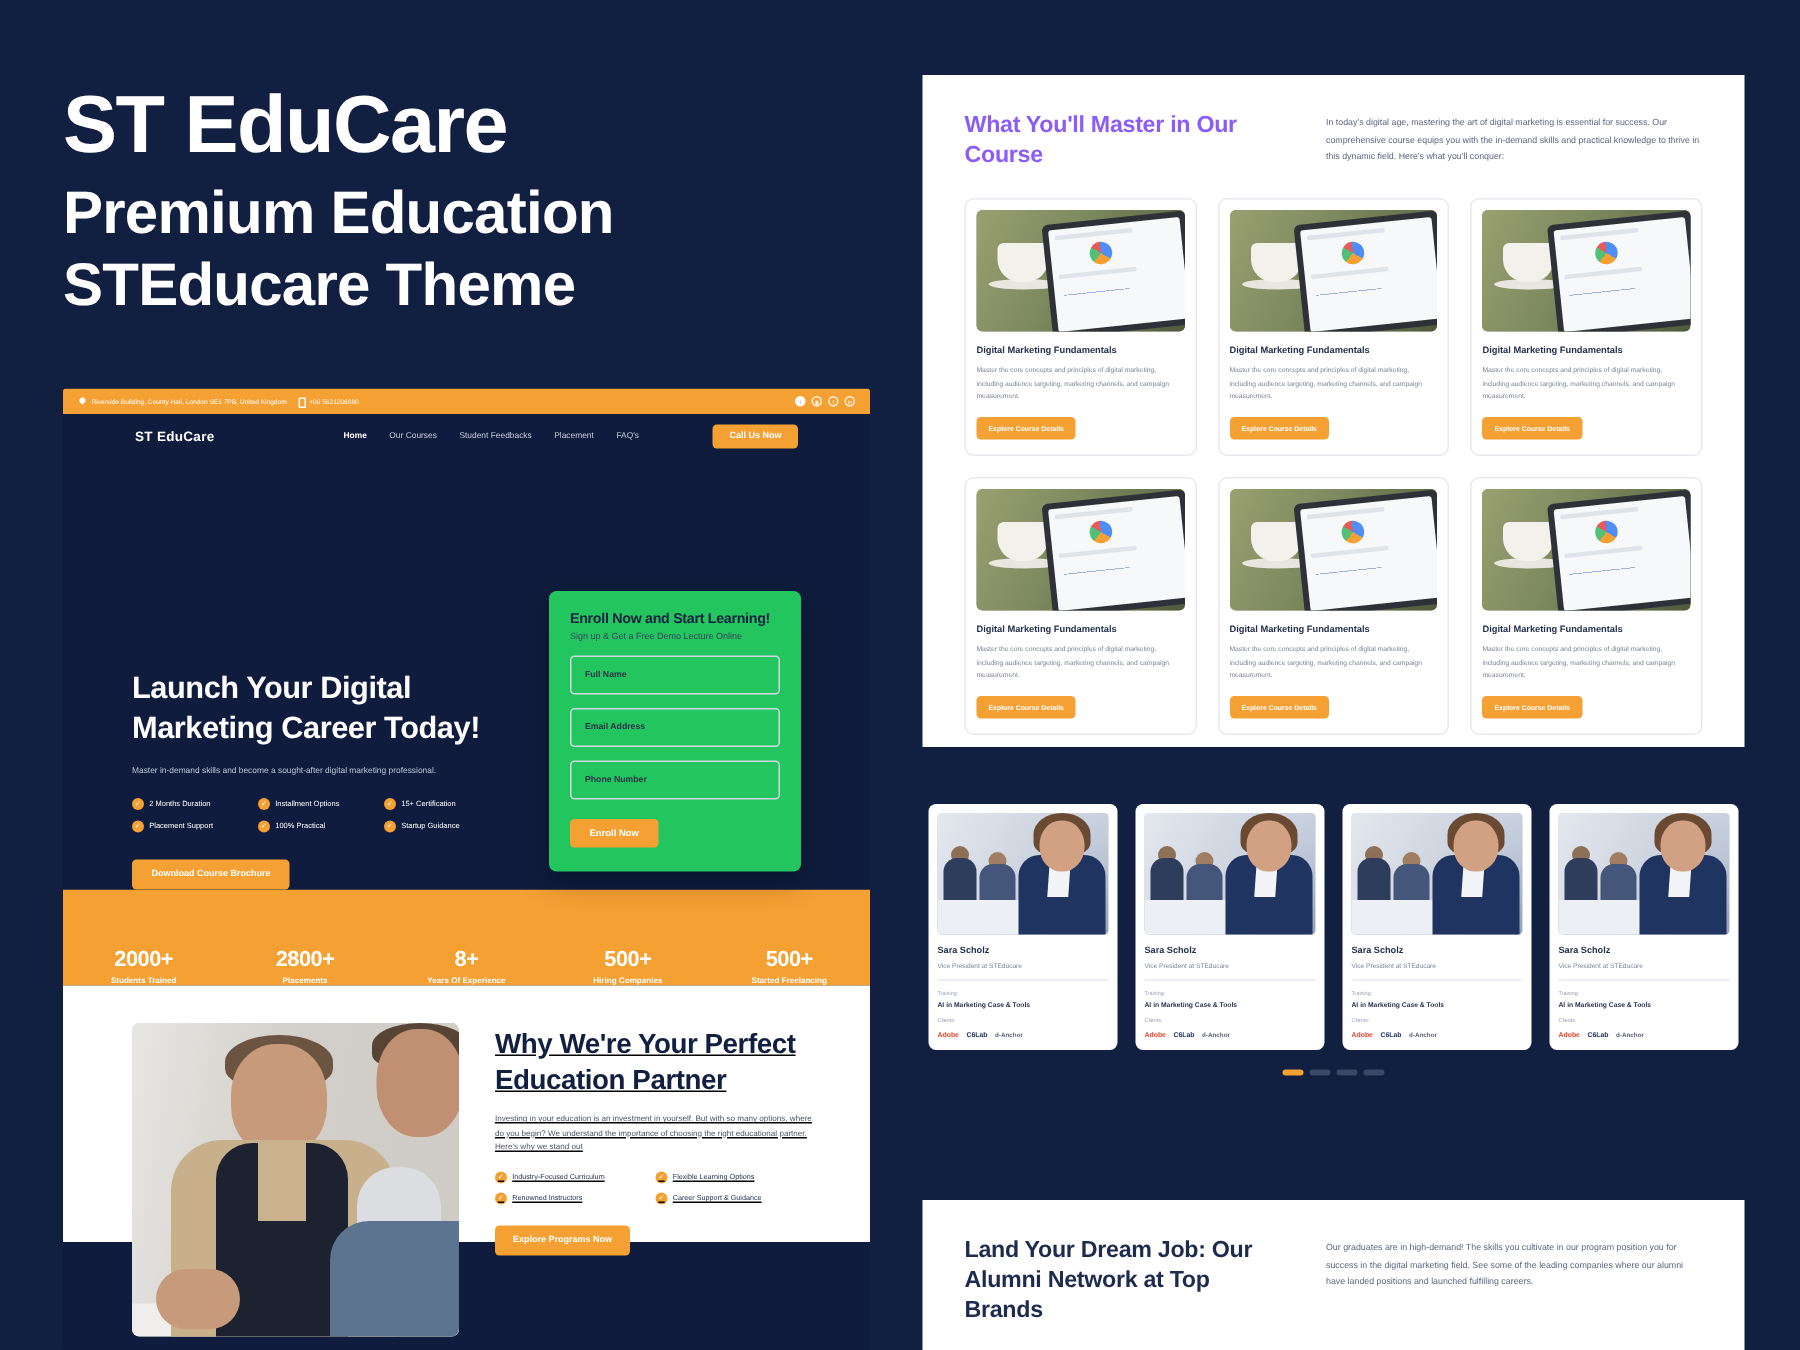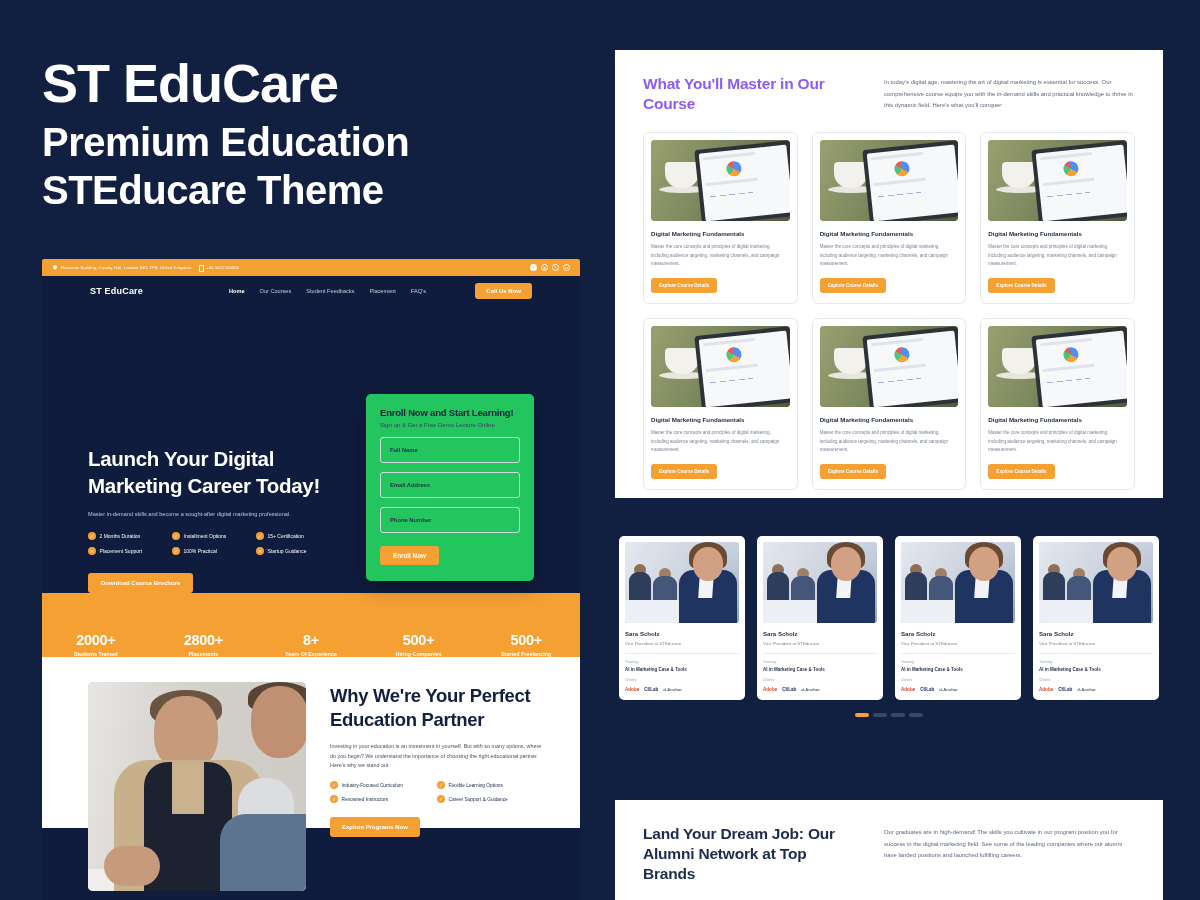--- a/index.html
+++ b/index.html
@@ -87,21 +87,21 @@
   }
 
   .stats {
     height:64px; background:#f5a033; display:flex; align-items:flex-end;
   }
   .stat { flex:1; text-align:center; }
   .stat-n { font-size:14.5px; font-weight:bold; color:#fff; letter-spacing:-.3px;}
   .stat-l { font-size:5.4px; color:#fff; margin-top:3px; font-weight:bold;}
 
   .why {
-    background:#ffffff; height:171px; display:flex; padding:25px 0 0 46px; gap:24px;
+    background:#ffffff; height:171px; display:flex; padding:25px 0 0 46px; gap:24px;text-decoration:underline;
   }
   .why-img {
     width:218px; height:209px; border-radius:5px; overflow:hidden; flex:none;
     background:linear-gradient(170deg,#d8d5d0,#b9b4ad);
     position:relative;
   }
   .why-img .bg-wall{position:absolute;inset:0;background:linear-gradient(100deg,#e8e6e3 0%,#d2cfca 45%,#cfcbc5 100%);}
   .why-img .man1-head{position:absolute;left:66px;top:14px;width:64px;height:74px;border-radius:46% 46% 44% 44%;background:#c79a7c;}
   .why-img .man1-hair{position:absolute;left:62px;top:8px;width:72px;height:36px;border-radius:50% 50% 38% 38%;background:#6b5442;}
   .why-img .man1-body{position:absolute;left:26px;top:78px;width:150px;height:132px;border-radius:34px 34px 0 0;background:#c9b08c;}

